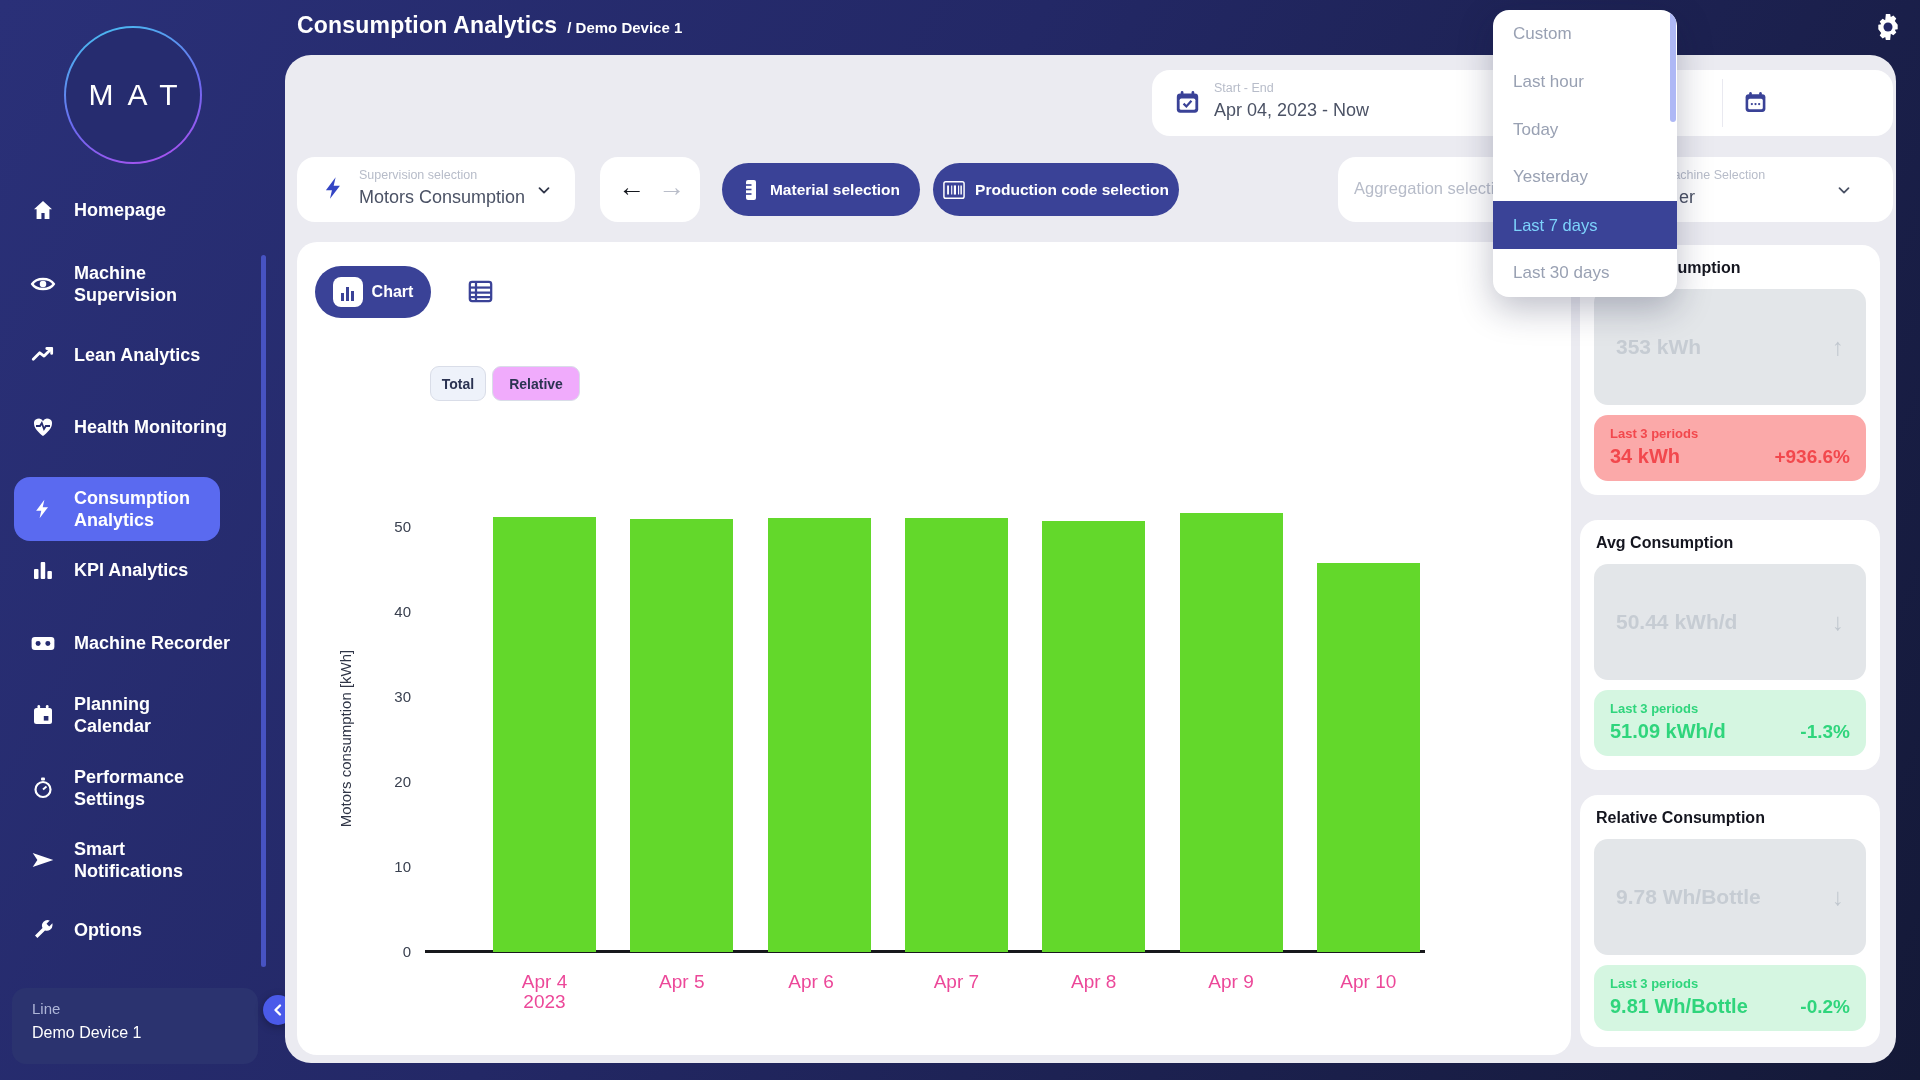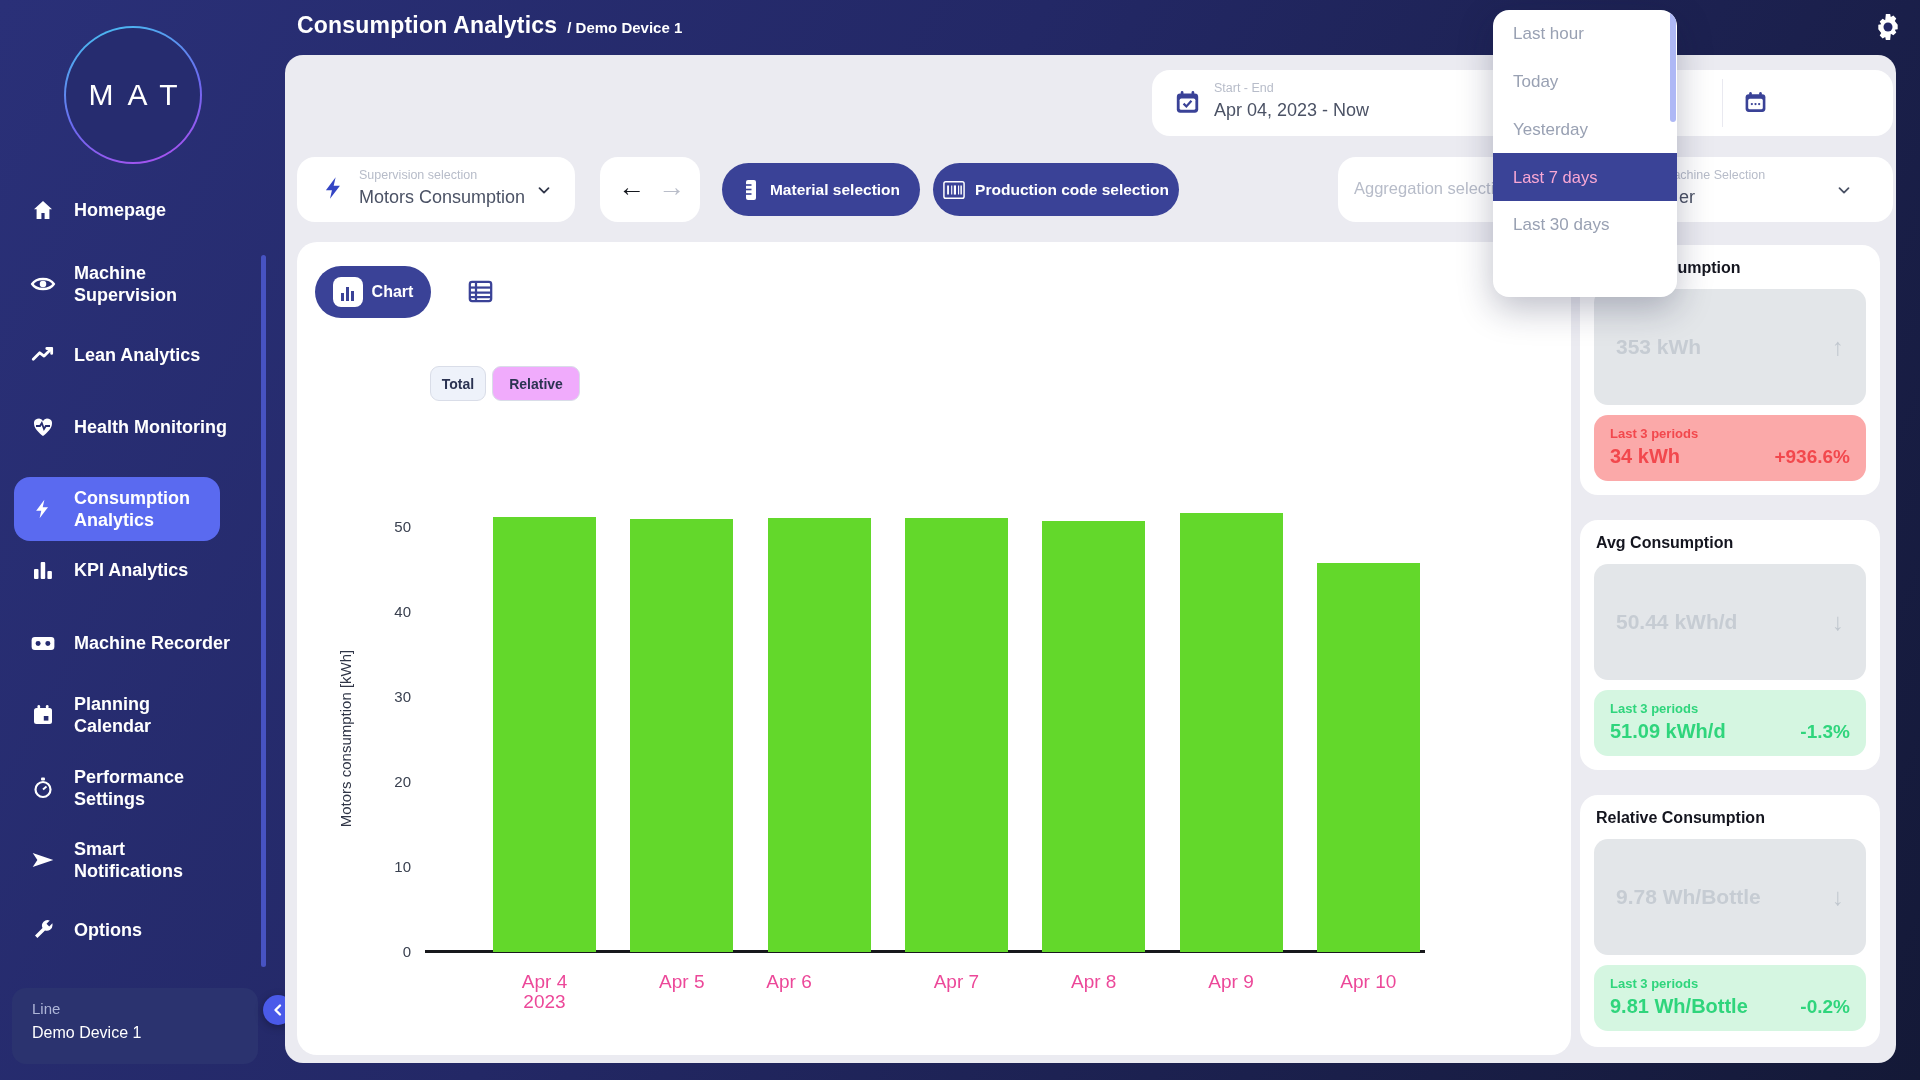--- a/index.html
+++ b/index.html
@@ -28,21 +28,21 @@
   .nav-label{font-size:18px;font-weight:700;line-height:22px;white-space:pre-line;}
   .nav-active{left:14px;width:190px;padding:10px 0 10px 16px;background:#5a6af0;border-radius:16px;}
   #side-scrollbar{left:261px;top:255px;width:5px;height:712px;background:#4753c2;border-radius:3px;}
   #device-card{left:12px;top:988px;width:246px;height:76px;background:#2b336f;border-radius:14px;cursor:pointer;}
   #device-card .lab{position:absolute;left:20px;top:12px;font-size:15px;color:#aeb6d8;}
   #device-card .val{position:absolute;left:20px;top:36px;font-size:16px;color:#ffffff;}
   #collapse-btn{left:263px;top:995px;width:30px;height:30px;border-radius:50%;background:#4a5ae9;
     display:flex;align-items:center;justify-content:center;cursor:pointer;box-shadow:0 2px 8px rgba(0,0,0,.3);}
 
   
-  #main{left:285px;top:55px;width:1611px;height:1008px;background:#ebebf1;border-radius:18px;}
+  #main{left:285px;top:55px;width:1611px;height:1008px;background:#ebebf1;border-radius:26px;}
 
   
   #date-bar{left:867px;top:15px;width:741px;height:66px;background:#fff;border-radius:18px;}
   .field-label{font-size:12.5px;color:#b7bcc9;}
   .field-value{font-size:18px;color:#4b5265;}
   #date-bar .divider{position:absolute;left:570px;top:9px;width:1px;height:48px;background:#e9e9f0;}
   .chev{width:18px;height:18px;}
 
   
   .fcard{top:102px;height:65px;background:#fff;border-radius:18px;}
@@ -88,21 +88,21 @@
   .stat-period.bad{background:#fba9a9;color:#f2484d;}
   .stat-period.good{background:#d5f6e1;color:#2fd57c;}
   .stat-period .pl{position:absolute;left:16px;top:11px;font-size:13px;font-weight:700;}
   .stat-period .pv{position:absolute;left:16px;top:30px;font-size:20px;font-weight:800;}
   .stat-period .pc{position:absolute;right:16px;top:31px;font-size:19px;font-weight:800;}
 
   
   #range-dropdown{left:1493px;top:10px;width:184px;height:287px;background:#fff;border-radius:16px;
     box-shadow:0 12px 35px rgba(20,25,60,.28);z-index:50;overflow:hidden;}
   .dd-item{height:47.83px;display:flex;align-items:center;padding-left:20px;font-size:17px;color:#99a1b3;cursor:pointer;box-sizing:border-box;}
-  .dd-item.sel{background:#3a4397;color:#f9a8d4;font-size:16.5px;}
+  .dd-item.sel{background:#3a4397;color:#7dd3fc;font-size:16.5px;}
   #dd-scroll{position:absolute;right:1px;top:2px;width:6px;height:110px;background:#aeb8f5;border-radius:3px;z-index:51;cursor:pointer;}
 </style>
 </head>
 <body>
 
 <div id="page-title" class="abs">
   <span class="t">Consumption Analytics</span>
   <span class="bc"><span>/</span> <span>Demo Device 1</span></span>
 </div>
 <div id="gear-btn" class="abs">
@@ -368,21 +368,21 @@
       <div class="ytick" style="left: 70px; top: 531px;">20</div>
       <div class="ytick" style="left: 70px; top: 446px;">30</div>
       <div class="ytick" style="left: 70px; top: 361px;">40</div>
       <div class="ytick" style="left: 70px; top: 276px;">50</div>
       <div class="bar" style="left: 196px; top: 274.8px; width: 103px; height: 435.2px; background: rgb(99, 216, 43);"></div>
       <div class="xlab" style="left: 247.5px; top: 730px;">Apr 4
 2023</div>
       <div class="bar" style="left: 333.3px; top: 276.5px; width: 103px; height: 433.5px; background: rgb(99, 216, 43);"></div>
       <div class="xlab" style="left: 384.8px; top: 730px;">Apr 5</div>
       <div class="bar" style="left: 470.6px; top: 275.65px; width: 103px; height: 434.35px; background: rgb(99, 216, 43);"></div>
-      <div class="xlab" style="left: 492px; top: 730px;">Apr 6</div>
+      <div class="xlab" style="left: 514px; top: 730px;">Apr 6</div>
       <div class="bar" style="left: 607.9px; top: 275.65px; width: 103px; height: 434.35px; background: rgb(99, 216, 43);"></div>
       <div class="xlab" style="left: 659.4px; top: 730px;">Apr 7</div>
       <div class="bar" style="left: 745.2px; top: 279.05px; width: 103px; height: 430.95px; background: rgb(99, 216, 43);"></div>
       <div class="xlab" style="left: 796.7px; top: 730px;">Apr 8</div>
       <div class="bar" style="left: 882.5px; top: 271.4px; width: 103px; height: 438.6px; background: rgb(99, 216, 43);"></div>
       <div class="xlab" style="left: 934px; top: 730px;">Apr 9</div>
       <div class="bar" style="left: 1019.8px; top: 320.7px; width: 103px; height: 389.3px; background: rgb(99, 216, 43);"></div>
       <div class="xlab" style="left: 1071.3px; top: 730px;">Apr 10</div>
     </div>
 
@@ -421,20 +421,23 @@
     <div class="stat-period good">
       <span class="pl">Last 3 periods</span>
       <span class="pv">9.81 Wh/Bottle</span>
       <span class="pc">-0.2%</span>
     </div>
   </div>
 </div>
 
 <div id="range-dropdown" class="abs">
   <div class="dd-item">
+      <span>Custom</span>
+    </div>
+  <div class="dd-item">
       <span>Last hour</span>
     </div>
   <div class="dd-item">
       <span>Today</span>
     </div>
   <div class="dd-item">
       <span>Yesterday</span>
     </div>
   <div class="dd-item sel">
       <span>Last 7 days</span>

